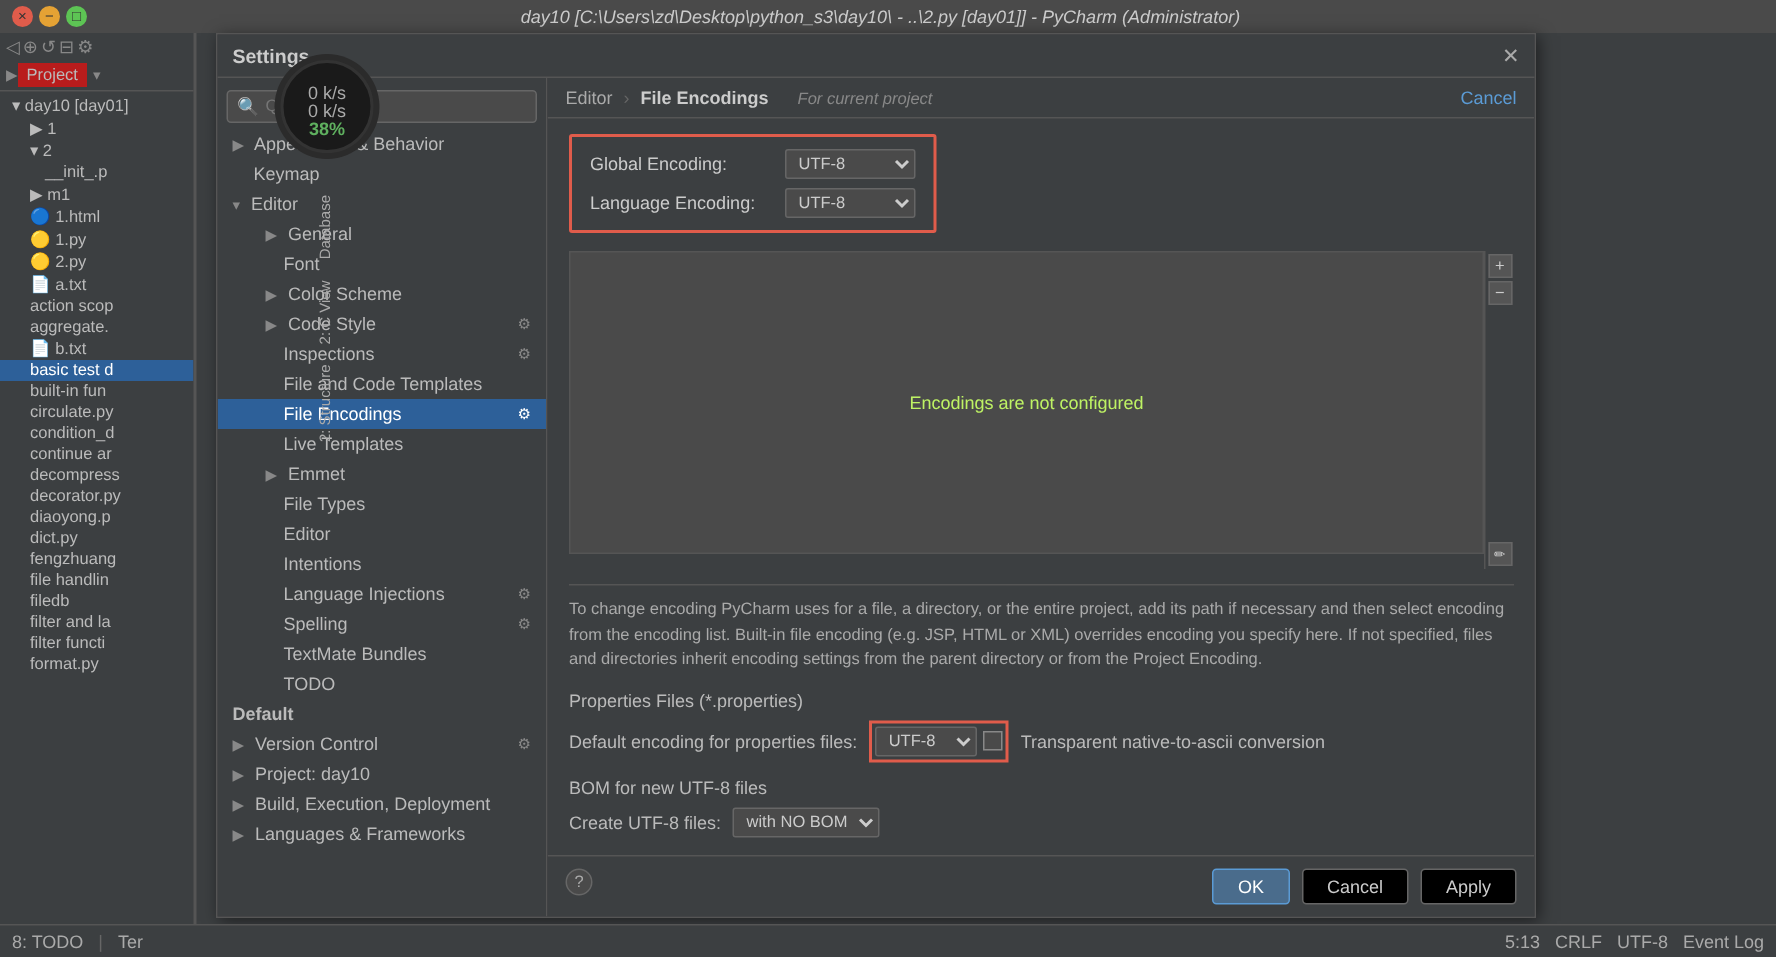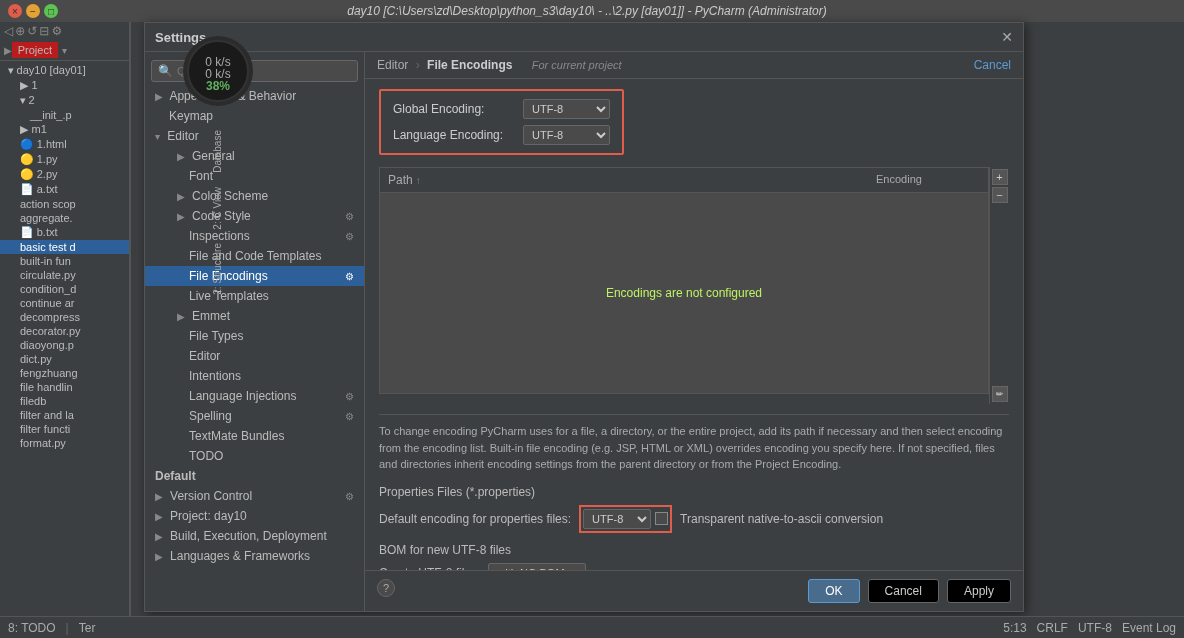--- a/index.html
+++ b/index.html
@@ -602,27 +602,20 @@
                 <option>UTF-8</option>
                 <option>UTF-16</option>
                 <option>ISO-8859-1</option>
               </select>
             </div>
           </div>
 
           
           <div style="display:flex;margin-bottom:10px;">
             <div class="table-area" style="flex:1;">
-              <div class="table-header">
-                <div class="table-col path">
-                  <span>Path</span>
-                  <span style="color:#888;font-size:10px;">↑</span>
-                </div>
-                <div class="table-col encoding">Encoding</div>
-              </div>
               <div class="table-empty">Encodings are not configured</div>
             </div>
             <div class="table-col-btn">
               <div class="icon-btn">+</div>
               <div class="icon-btn">−</div>
               <div style="flex:1;"></div>
               <div class="icon-btn" style="font-size:9px;">✏</div>
             </div>
           </div>
 

